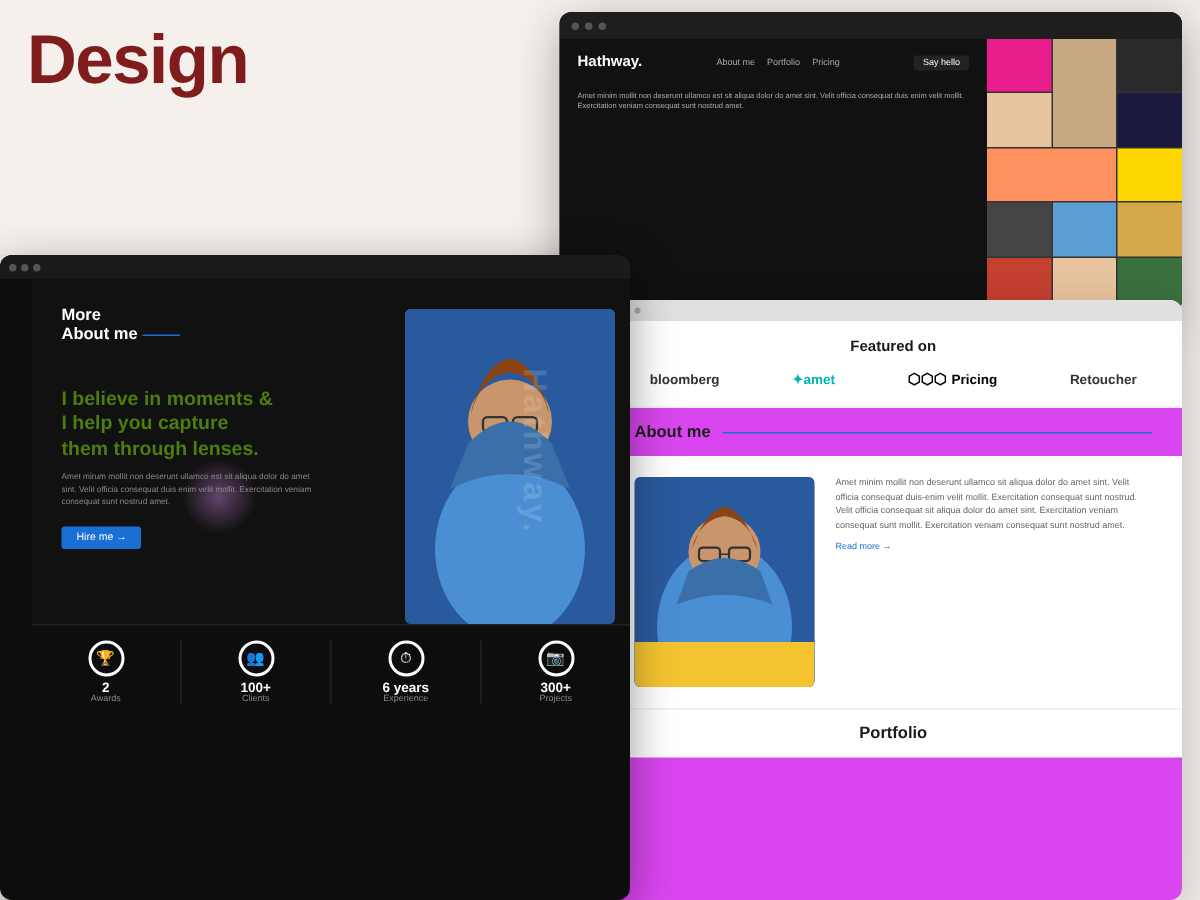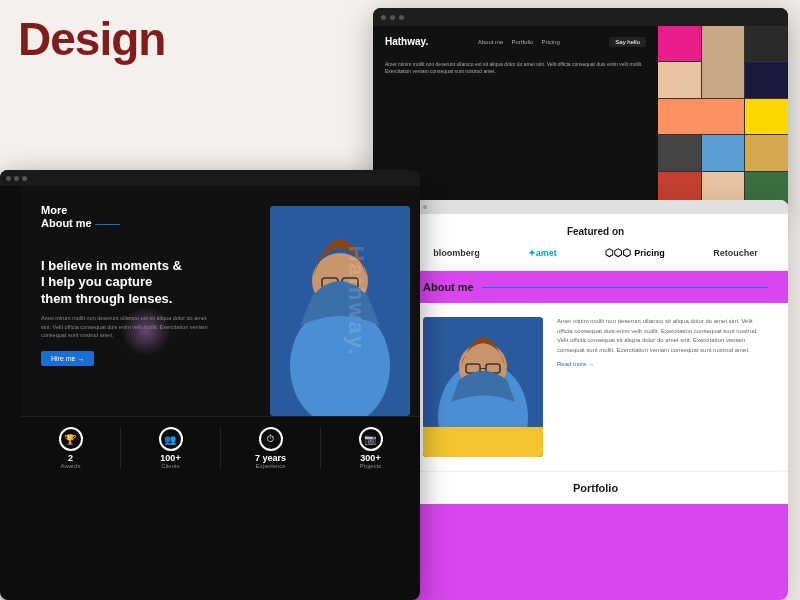--- a/index.html
+++ b/index.html
@@ -438,21 +438,21 @@
     <div class="browser-dot"></div>
   </div>
   <div class="main-content">
     <div class="hero-section">
 
       <div style="position:absolute;top:18px;left:20px;z-index:2;">
         <div style="font-size:11px;font-weight:bold;color:white;line-height:1.2;">More<br>About me <span style="display:inline-block;width:25px;height:1px;background:#1a6fd4;vertical-align:middle;"></span></div>
       </div>
 
       <div style="position:absolute;bottom:50px;left:20px;z-index:2;max-width:175px;">
-        <div style="font-size:13px;font-weight:900;color:#ffffff;line-height:1.3;margin-bottom:6px;">I believe in moments &amp;<br>I help you capture<br>them through lenses.</div>
+        <div style="font-size:13px;font-weight:900;color:#4d7c0f;line-height:1.3;margin-bottom:6px;">I believe in moments &amp;<br>I help you capture<br>them through lenses.</div>
         <div style="font-size:5.5px;color:#888;line-height:1.5;margin-bottom:8px;">Amet mirum mollit non deserunt ullamco est sit aliqua dolor do amet sint. Velit officia consequat duis enim velit mollit. Exercitation veniam consequat sunt nostrud amet.</div>
         <div class="hire-btn">Hire me →</div>
       </div>
 
       <div class="person-photo">
 
         <svg width="140" height="210" viewBox="0 0 140 210" xmlns="http://www.w3.org/2000/svg">
           <rect width="140" height="210" fill="#2a5a9e"></rect>
 
           <ellipse cx="70" cy="160" rx="50" ry="60" fill="#4a8fd4"></ellipse>
@@ -480,21 +480,21 @@
         <div class="stat-number">2</div>
         <div class="stat-label">Awards</div>
       </div>
       <div class="stat-item">
         <div class="stat-icon-circle">👥</div>
         <div class="stat-number">100+</div>
         <div class="stat-label">Clients</div>
       </div>
       <div class="stat-item">
         <div class="stat-icon-circle">⏱</div>
-        <div class="stat-number">7 years</div>
+        <div class="stat-number">6 years</div>
         <div class="stat-label">Experience</div>
       </div>
       <div class="stat-item">
         <div class="stat-icon-circle">📷</div>
         <div class="stat-number">300+</div>
         <div class="stat-label">Projects</div>
       </div>
     </div>
   </div>
 </div>

